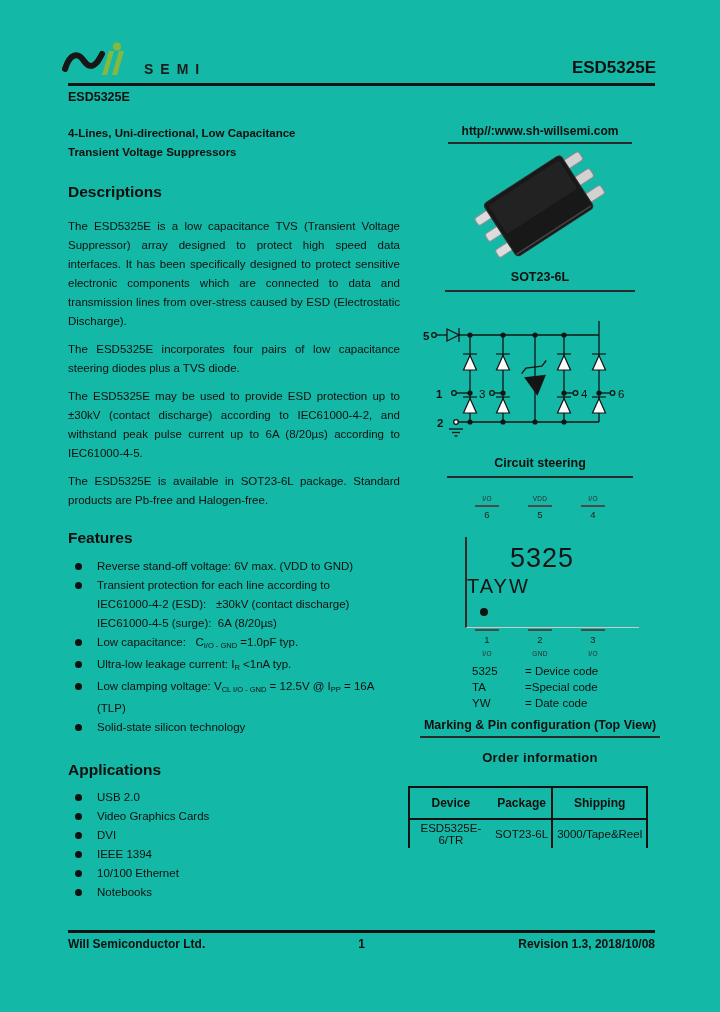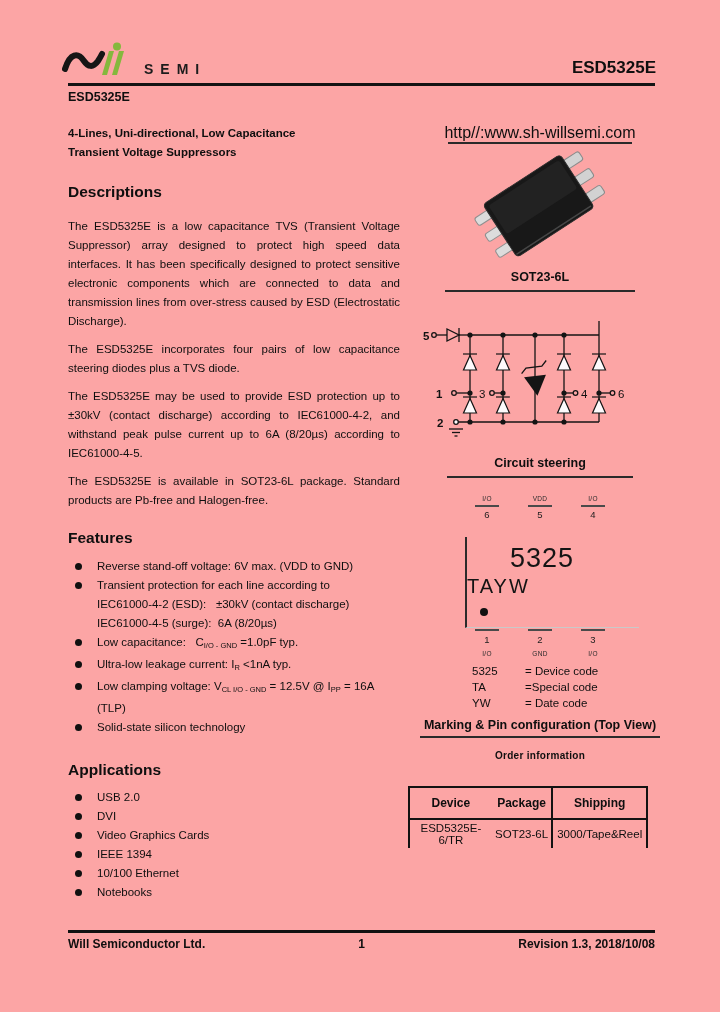--- a/index.html
+++ b/index.html
@@ -1,16 +1,16 @@
 <!DOCTYPE html>
 <html><head>
 <meta charset="utf-8">
 <style>
   html,body{margin:0;padding:0;background:#fdfafc;}
-  .page{position:relative;width:720px;height:1012px;background:#fca5a5;
+  .page{position:relative;width:720px;height:1012px;background:#14b8a6;
         font-family:"Liberation Sans",sans-serif;color:#0f0f0f;overflow:hidden;}
 
   
   .logo{position:absolute;left:62px;top:42px;display:flex;align-items:flex-end;}
   .logo-text{font-size:14px;font-weight:700;letter-spacing:7px;color:#1c1c1c;
              padding:0 0 5px 10px;}
   .part-no{position:absolute;right:64px;top:58px;font-size:17px;font-weight:700;}
   .header-rule{position:absolute;left:68px;width:587px;top:83px;height:2.5px;background:#141414;}
   .part-no-sub{position:absolute;left:68px;top:90px;font-size:12.5px;font-weight:700;}
 
@@ -25,21 +25,21 @@
   .bullet-list{list-style:none;margin:11px 0 0;padding:0;}
   .bullet-list.apps{margin-top:10px;}
   .bullet-item{display:flex;}
   .bullet{width:7px;height:7px;border-radius:50%;background:#101010;margin:6px 0 0 7px;flex:none;}
   .bullet-content{margin-left:15px;font-size:11.5px;line-height:19px;}
   .subscript{font-size:7.5px;vertical-align:-2px;}
 
   
   .right-col{position:absolute;left:420px;top:124px;width:240px;}
   .rc-center{position:absolute;width:100%;text-align:center;}
-  .website{top:0;font-size:16px;font-weight:400;cursor:pointer;}
+  .website{top:0;font-size:12px;font-weight:700;cursor:pointer;}
   .rule{position:absolute;height:2px;background:#2a2a2a;}
   .website-rule{top:18px;left:28px;width:184px;}
   .package-figure{position:absolute;top:24px;left:45px;}
   .package-caption{top:146px;font-size:12.5px;font-weight:700;}
   .package-rule{top:166px;left:25px;width:190px;}
   .circuit-figure{position:absolute;top:190px;left:0;}
   .circuit-caption{top:332px;font-size:12.5px;font-weight:700;}
   .circuit-rule{top:352px;left:27px;width:186px;}
   svg text{font-family:"Liberation Sans",sans-serif;}
 
@@ -60,21 +60,21 @@
   .mark-line1{position:absolute;top:6px;width:100%;text-align:center;font-size:27px;
               letter-spacing:1px;padding-right:22px;box-sizing:border-box;color:#141414;}
   .mark-line2{position:absolute;top:38px;width:100%;text-align:left;font-size:20px;
               letter-spacing:2px;padding-right:22px;box-sizing:border-box;color:#141414;}
   .mark-dot{position:absolute;left:13px;bottom:11px;width:8px;height:8px;border-radius:50%;background:#111;}
   .legend{position:absolute;left:52px;top:168px;}
   .legend-row{display:flex;font-size:11.5px;line-height:16px;}
   .legend-code{width:53px;}
   .marking-caption{top:594px;font-size:12.5px;font-weight:700;left:-2px;width:244px;}
   .marking-rule{top:612px;left:0;width:240px;}
-  .order-heading{top:626px;font-size:10px;font-weight:700;letter-spacing:.3px;}
+  .order-heading{top:626px;font-size:13px;font-weight:700;letter-spacing:.3px;}
 
   
   .order-table{position:absolute;top:662px;left:-12px;border-collapse:collapse;
                border-top:2px solid #121212;border-left:2px solid #121212;border-right:2px solid #121212;}
   .order-table th{font-size:12px;font-weight:700;height:28px;border-bottom:2px solid #121212;text-align:center;}
   .order-table td{font-size:11.5px;height:26px;text-align:center;margin-top:23px;}
   .order-table .c0{width:112px;}
   .order-table .c1{width:73px;}
   .order-table .c2{width:100px;border-left:2px solid #121212;}
 
@@ -158,25 +158,25 @@
       </ul>
 
     <h2 class="section-heading apps">Applications</h2>
     <ul class="bullet-list apps">
         <li class="bullet-item">
           <span class="bullet"></span>
           <div class="bullet-content">USB 2.0</div>
         </li>
         <li class="bullet-item">
           <span class="bullet"></span>
+          <div class="bullet-content">Video Graphics Cards</div>
+        </li>
+        <li class="bullet-item">
+          <span class="bullet"></span>
           <div class="bullet-content">DVI</div>
-        </li>
-        <li class="bullet-item">
-          <span class="bullet"></span>
-          <div class="bullet-content">Video Graphics Cards</div>
         </li>
         <li class="bullet-item">
           <span class="bullet"></span>
           <div class="bullet-content">IEEE 1394</div>
         </li>
         <li class="bullet-item">
           <span class="bullet"></span>
           <div class="bullet-content">10/100 Ethernet</div>
         </li>
         <li class="bullet-item">

